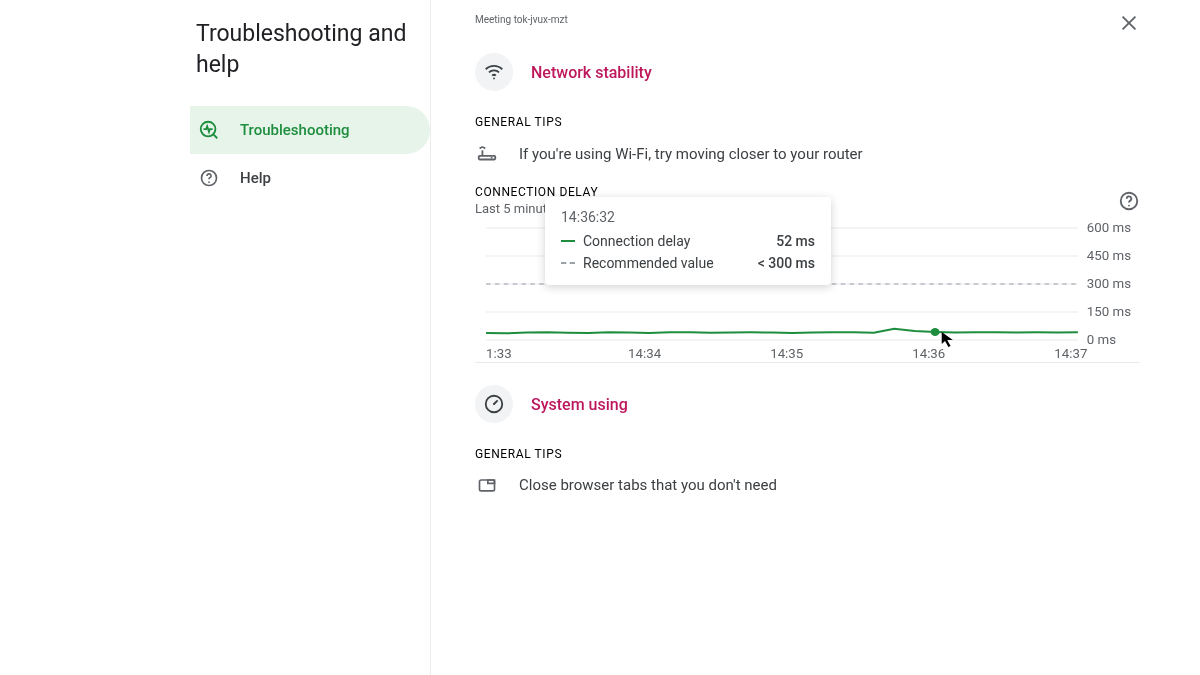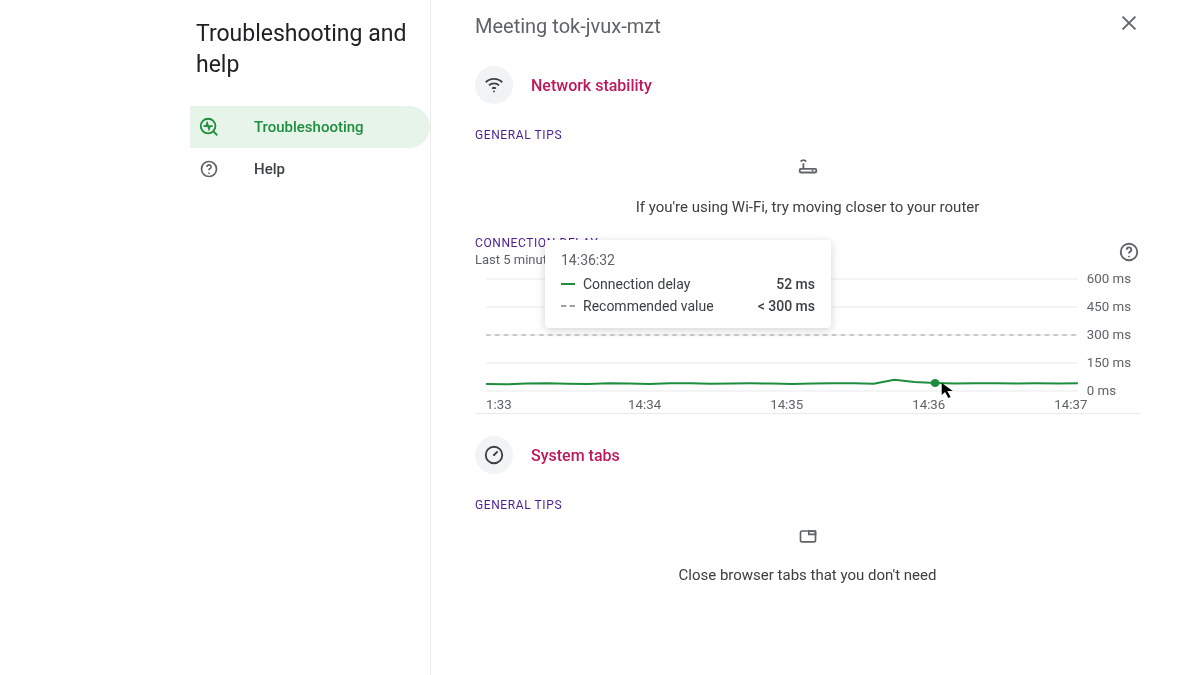--- a/index.html
+++ b/index.html
@@ -19,42 +19,42 @@
   .sidebar-title {
     font-size: 23px;
     font-weight: 400;
     color: #202124;
     padding: 0 20px 26px 6px;
     line-height: 1.35;
   }
   .nav-item {
     display: flex;
     align-items: center;
-    height: 42px;
+    height: 48px;
     padding: 0 20px 0 8px;
     border-radius: 0 26px 26px 0;
     font-size: 15px;
     font-weight: 500;
     color: #3c4043;
     cursor: pointer;
-    gap: 34px;
+    gap: 20px;
   }
   .nav-item.active {
     background: #e6f4ea;
     color: #1e8e3e;
   }
   .nav-item .ic { width: 22px; display:flex; justify-content:center; }
   .main {
     flex: 1;
     position: relative;
     padding: 14px 60px 0 44px;
     border-left: 1px solid #ececec;
   }
   .meeting-id {
-    font-size: 20px;
+    font-size: 10px;
     color: #5f6368;
     margin-bottom: 28px;
   }
   .close-x {
     position: absolute;
     top: 12px;
     right: 60px;
     cursor: pointer;
     color: #5f6368;
   }
@@ -72,32 +72,31 @@
     color: #202124;
   }
   .section-head h3 {
     font-size: 16px;
     font-weight: 500;
     color: #be185d;
   }
   .caption {
     font-size: 12px;
     letter-spacing: .6px;
-    color: #4c1d95;
+    color: #000000;
     text-transform: uppercase;
     margin-bottom: 14px;
   }
   .tip-row {
     display: flex;
     align-items: center;
     gap: 20px;
     font-size: 15px;
     color: #3c4043;
     margin-bottom: 20px;
-    flex-direction: column;
   }
   .tip-row .tic { width: 24px; color:#5f6368; display:flex; justify-content:center;}
   .chart-block { margin-top: 8px; position: relative; }
   .chart-head {
     display: flex; justify-content: space-between; align-items:flex-end;
     margin-bottom: 2px;
   }
   .chart-sub { font-size: 13px; color: #5f6368; margin-top:2px; }
   .help-circ { color:#5f6368; cursor:pointer; }
   .chart-area {
@@ -105,21 +104,21 @@
     height: 140px;
     margin-top: 6px;
   }
   svg.chart { width: 100%; height: 100%; display:block; }
   .rec-line { stroke: #9aa0a6; stroke-width:1; stroke-dasharray: 4 4; }
   .series { stroke: #1e8e3e; stroke-width: 2; fill: none; }
   .pt { fill:#1e8e3e; }
   .cursor-arrow { pointer-events:none; }
   .tooltip {
     position: absolute;
-    left: 70px; top: 4px;
+    left: 70px; top: 12px;
     width: 286px;
     background: #fff;
     border-radius: 4px;
     box-shadow: 0 2px 10px rgba(0,0,0,.18);
     padding: 12px 16px 14px;
     font-size: 14px;
   }
   .tooltip .tt-time { color:#5f6368; margin-bottom:8px; font-size:14px;}
   .tooltip .tt-row { display:flex; align-items:center; justify-content:space-between; margin-top:6px;}
   .tt-lbl { display:flex; align-items:center; gap:8px; color:#3c4043;}
@@ -259,21 +258,21 @@
   <hr class="div">
 
   <div class="section-head">
     <span class="round-ic">
       <svg width="22" height="22" viewBox="0 0 24 24" fill="none" stroke="#3c4043" stroke-width="2">
           <circle cx="12" cy="12" r="9"></circle>
           <line x1="12" y1="12" x2="16" y2="8"></line>
           <circle cx="12" cy="12" r="1.2" fill="#3c4043" stroke="none"></circle>
         </svg>
     </span>
-    <h3>System tabs</h3>
+    <h3>System using</h3>
   </div>
   <div class="caption">GENERAL TIPS</div>
   <div class="tip-row">
     <span class="tic">
       <svg width="20" height="20" viewBox="0 0 24 24" fill="none" stroke="#5f6368" stroke-width="2">
           <rect x="3" y="6" width="18" height="13" rx="2"></rect>
           <path d="M13 6h8v4h-8z"></path>
         </svg>
     </span>
     <span>Close browser tabs that you don't need</span>

